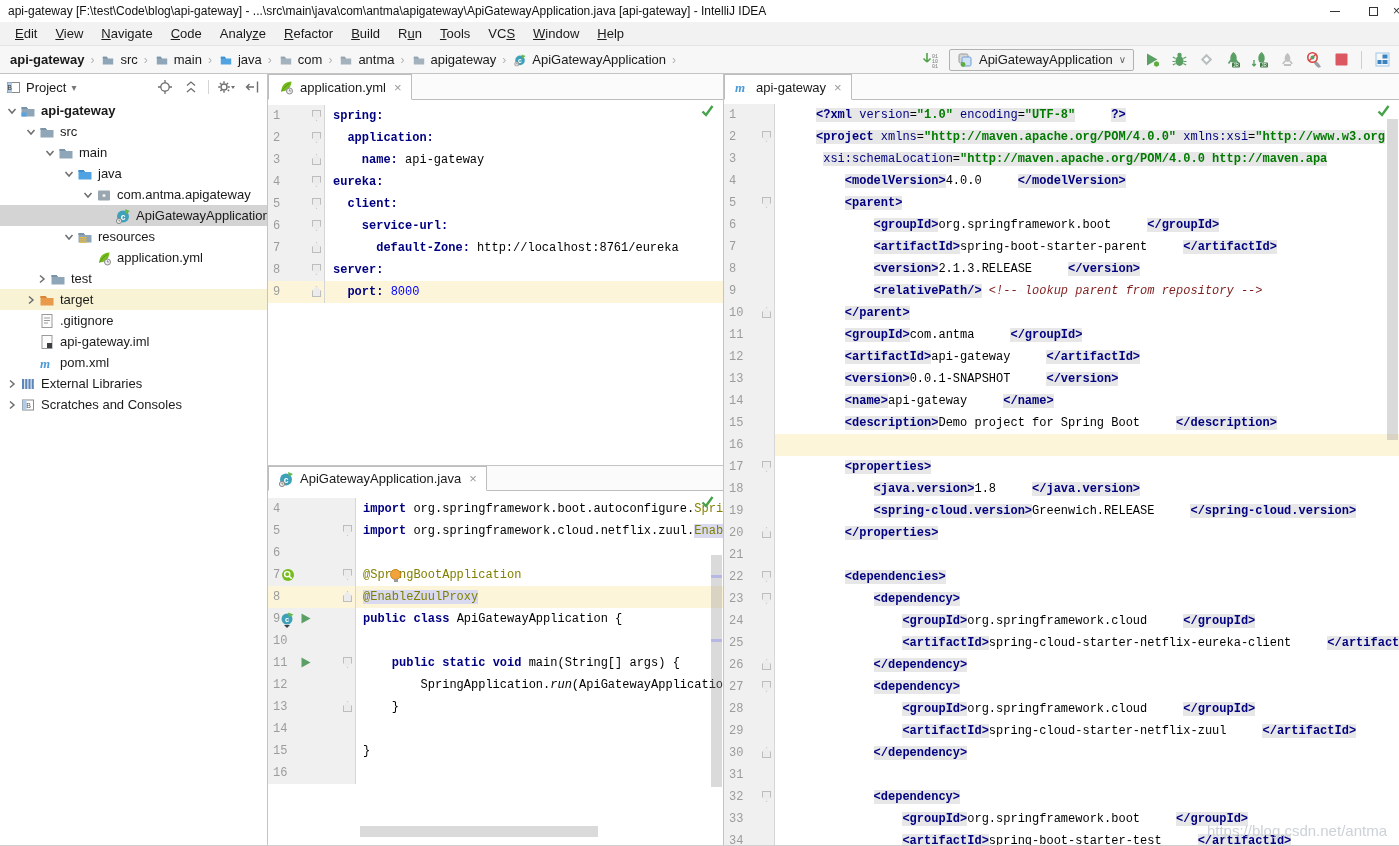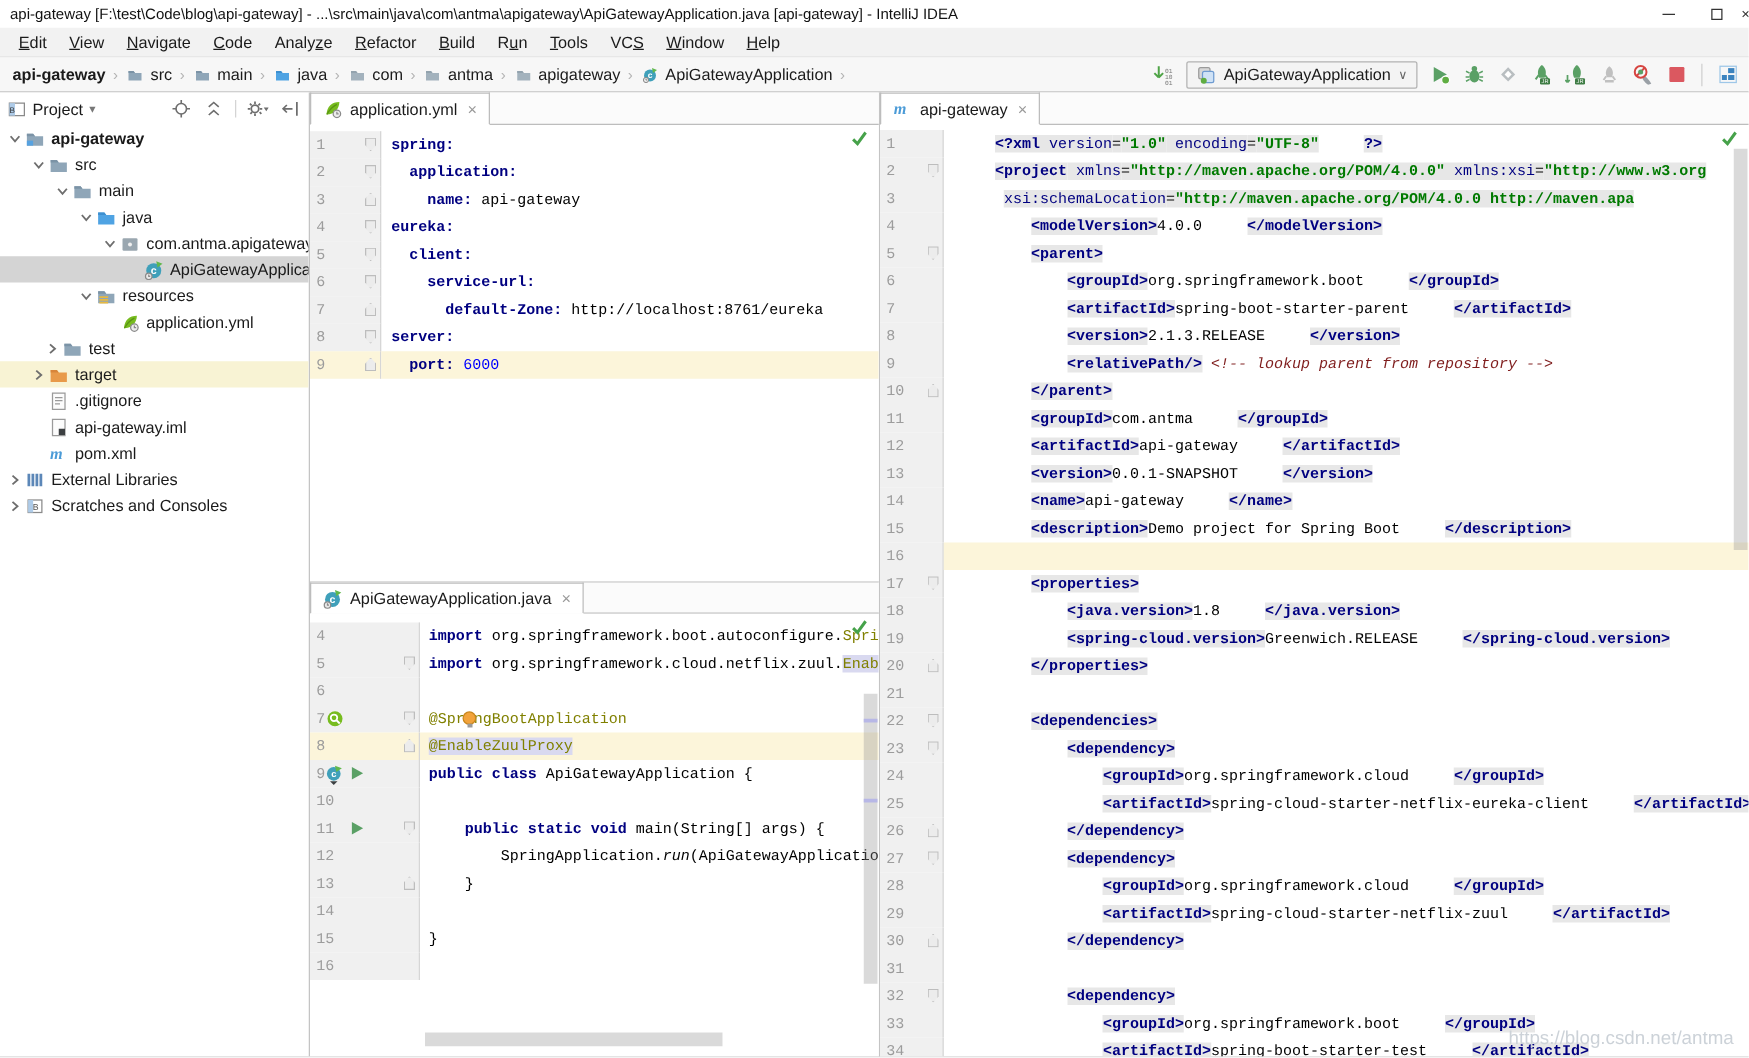--- a/index.html
+++ b/index.html
@@ -32,21 +32,21 @@
   .crumb-sep { color:#b4b4b4; font-size:12px; padding:0 2px; }
   .tb-right { margin-left:auto; display:flex; align-items:center; gap:9px; }
   .tb-icon { width:18px; height:18px; display:flex; align-items:center; justify-content:center; }
   .tb-sep { width:1px; height:18px; background:#cfcfcf; margin:0 2px; }
   .run-combo { height:22px; border:1px solid #b2b2b2; background:#f4f4f4; border-radius:2px;
     display:flex; align-items:center; gap:6px; padding:0 7px; font-size:13px; min-width:168px; }
   .run-combo .caret { color:#666; font-size:10px; margin-left:auto; }
 
   
   .main { display:flex; height:771px; }
-  .project-panel { width:248px; border-right:1px solid #c4c4c4; background:#fff;
+  .project-panel { width:268px; border-right:1px solid #c4c4c4; background:#fff;
     display:flex; flex-direction:column; overflow:hidden; }
   .pp-header { height:26px; display:flex; align-items:center; padding:0 6px; font-size:13px; gap:5px; }
   .pp-header .caret { color:#777; font-size:10px; }
   .pp-actions { margin-left:auto; display:flex; align-items:center; gap:8px; }
   .pp-actions .sep { width:1px; height:14px; background:#d4d4d4; }
   .tree { flex:1; overflow:hidden; font-size:13px; }
   .trow { height:21px; display:flex; align-items:center; white-space:nowrap; overflow:hidden; cursor:default; }
   .trow.selected { background:#d4d4d4; }
   .trow.highlighted { background:#f8f3d4; }
   .trow .chev { width:15px; flex:none; display:flex; justify-content:center; }
@@ -593,21 +593,21 @@
             </svg>
           </span>
       <div class="line"><div class="gut"><span>1</span><span class="fold fold-start"></span></div><div class="code"><span class="tk-k">spring:</span></div></div>
           <div class="line"><div class="gut"><span>2</span><span class="fold fold-start"></span></div><div class="code"><span class="tk-p">  </span><span class="tk-k">application:</span></div></div>
           <div class="line"><div class="gut"><span>3</span><span class="fold fold-end"></span></div><div class="code"><span class="tk-p">    </span><span class="tk-k">name:</span><span class="tk-p"> api-gateway</span></div></div>
           <div class="line"><div class="gut"><span>4</span><span class="fold fold-start"></span></div><div class="code"><span class="tk-k">eureka:</span></div></div>
           <div class="line"><div class="gut"><span>5</span><span class="fold fold-start"></span></div><div class="code"><span class="tk-p">  </span><span class="tk-k">client:</span></div></div>
           <div class="line"><div class="gut"><span>6</span><span class="fold fold-start"></span></div><div class="code"><span class="tk-p">    </span><span class="tk-k">service-url:</span></div></div>
           <div class="line"><div class="gut"><span>7</span><span class="fold fold-end"></span></div><div class="code"><span class="tk-p">      </span><span class="tk-k">default-Zone:</span><span class="tk-p"> http://localhost:8761/eureka</span></div></div>
           <div class="line"><div class="gut"><span>8</span><span class="fold fold-start"></span></div><div class="code"><span class="tk-k">server:</span></div></div>
-          <div class="line hl full"><div class="gut"><span>9</span><span class="fold fold-end"></span></div><div class="code"><span class="tk-p">  </span><span class="tk-k">port:</span><span class="tk-p"> </span><span class="tk-n">6000</span></div></div>
+          <div class="line hl full"><div class="gut"><span>9</span><span class="fold fold-end"></span></div><div class="code"><span class="tk-p">  </span><span class="tk-k">port:</span><span class="tk-p"> </span><span class="tk-n">8000</span></div></div>
         </div>
       <div class="tabbar" style="border-top:1px solid #c4c4c4;">
         <div class="tab">
           <span id="tabico-java">
               <svg width="16" height="16" viewBox="0 0 16 16" xmlns="http://www.w3.org/2000/svg">
                 <circle cx="8" cy="8.5" r="6" fill="#3fa0ba"></circle>
                 <text x="8" y="11.5" font-size="8.5" font-weight="bold" fill="#fff" text-anchor="middle" font-family="Liberation Sans, sans-serif">c</text>
                 <polygon points="10,1 15,3 11,6" fill="#61b84c"></polygon>
                 <circle cx="4" cy="13" r="2.6" fill="#e9e9e9" stroke="#8a8a8a"></circle>
                 <path d="M4 11.6v1.4h1.2" stroke="#8a8a8a" fill="none"></path>

